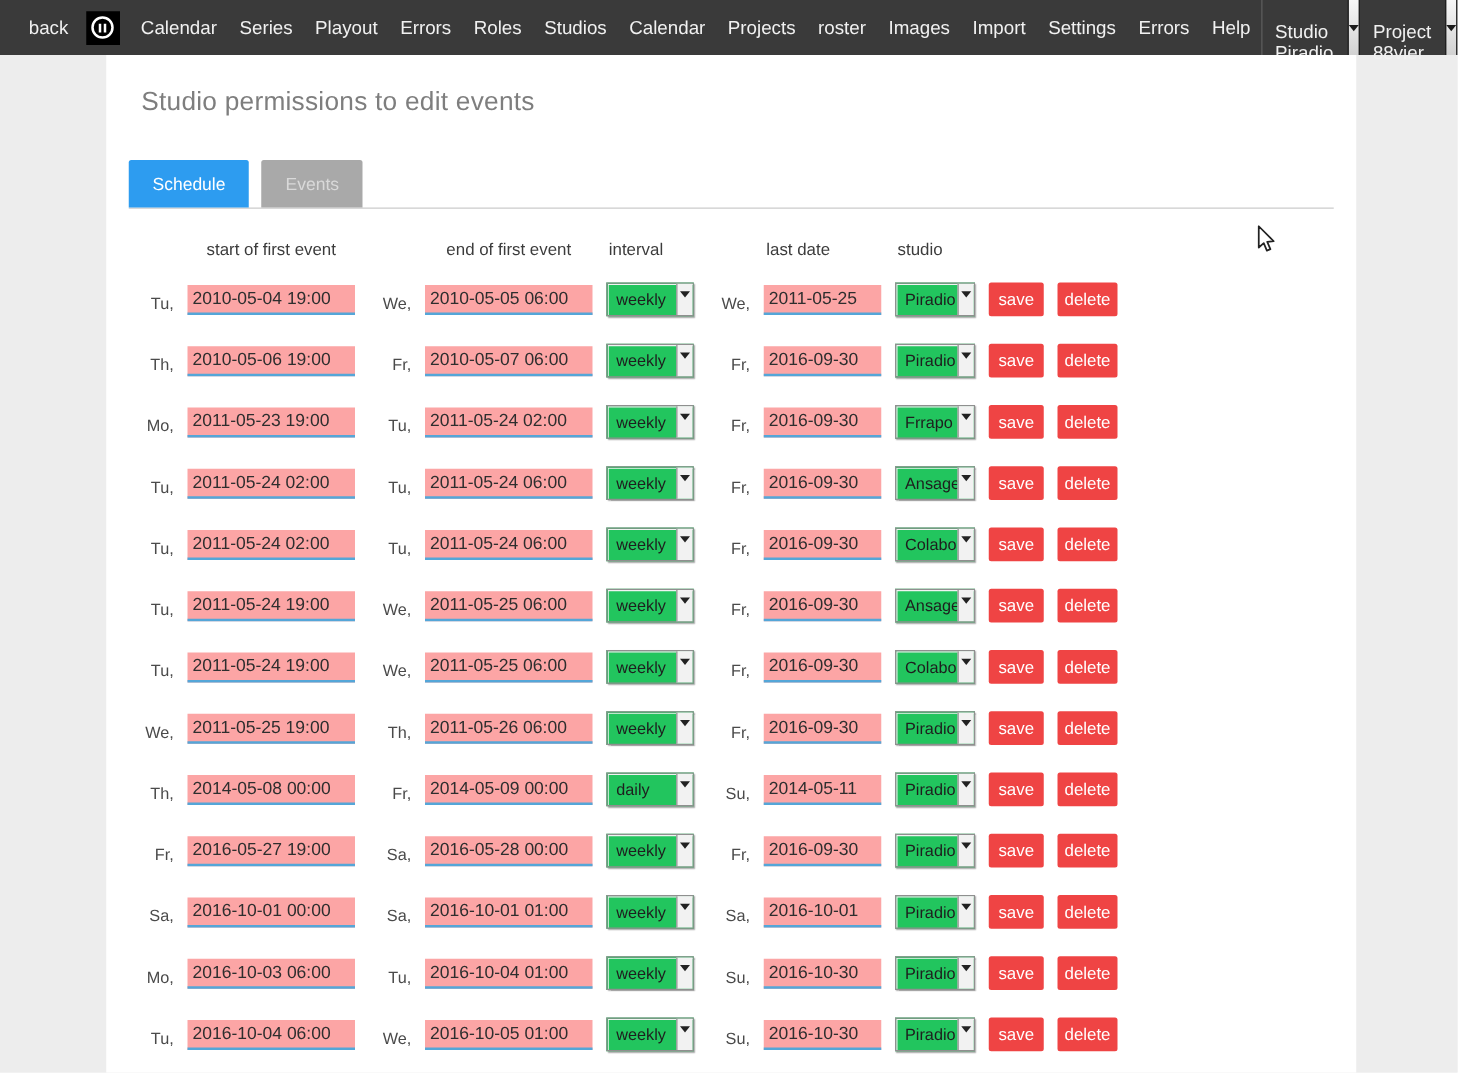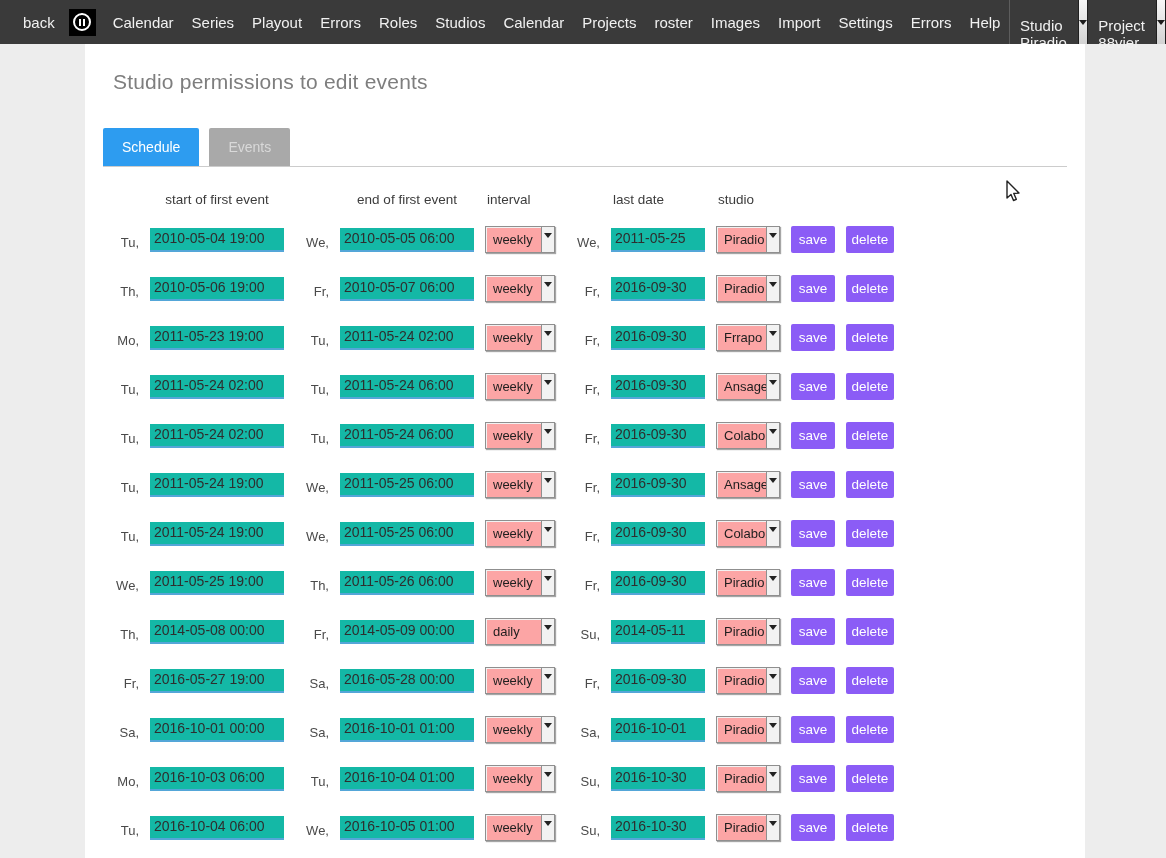--- a/index.html
+++ b/index.html
@@ -41,31 +41,31 @@
   .grid { display:grid; align-items:center; column-gap:11px; margin-left:2px;
     grid-template-columns:34px 134px 34px 134px 70px 34px 94px 64px 44px 48px; }
   .hdr-row { margin-top:22px; height:20px; font-size:13.5px; color:#3c3c3c; }
   .hdr-c { text-align:center; }
   .hdr-l { text-align:left; padding-left:2px; }
   .rows { margin-top:6px; }
   .row { height:49px; }
   .day { font-size:13px; color:#4a4a4a; text-align:right; padding-top:6px; }
   .uinput { width:100%; border:none; border-bottom:2px solid #54a6d8; outline:none;
     font-family:"Liberation Sans",sans-serif; font-size:14px; color:#2e2e2e;
-    padding:2px 2px 4px 4px; background:#14b8a6; }
-  .sel { height:27px; display:flex; align-items:stretch; background:#fca5a5;
+    padding:2px 2px 4px 4px; background:#fca5a5; }
+  .sel { height:27px; display:flex; align-items:stretch; background:#22c55e;
     border:1px solid #8f8f8f; box-shadow:inset 1px 1px 0 #f2f2f2, 1px 1px 1px rgba(0,0,0,.35);
     cursor:pointer; }
   .sel .sel-lbl { flex:1; display:flex; align-items:center; padding:0 4px 0 7px;
     font-size:13px; color:#1e1e1e; white-space:nowrap; overflow:hidden; }
   .sel .sel-strip { width:13px; background:#f2f2f2; border-left:1px solid #8f8f8f;
     display:flex; justify-content:center; padding-top:6px; }
   .sel .sel-strip .tri { width:0; height:0; border-left:4px solid transparent;
     border-right:4px solid transparent; border-top:5px solid #222; }
-  .btn { background:#8b5cf6; color:#fff; border:none; border-radius:2px;
+  .btn { background:#ef4444; color:#fff; border:none; border-radius:2px;
     font-family:"Liberation Sans",sans-serif; font-size:13.5px; padding:6px 0;
     width:100%; cursor:pointer; }
 
   .cursor { position:absolute; left:1001px; top:179px; pointer-events:none; }
 </style>
 </head>
 <body>
 
 <div class="nav">
   <div class="nav-left">

